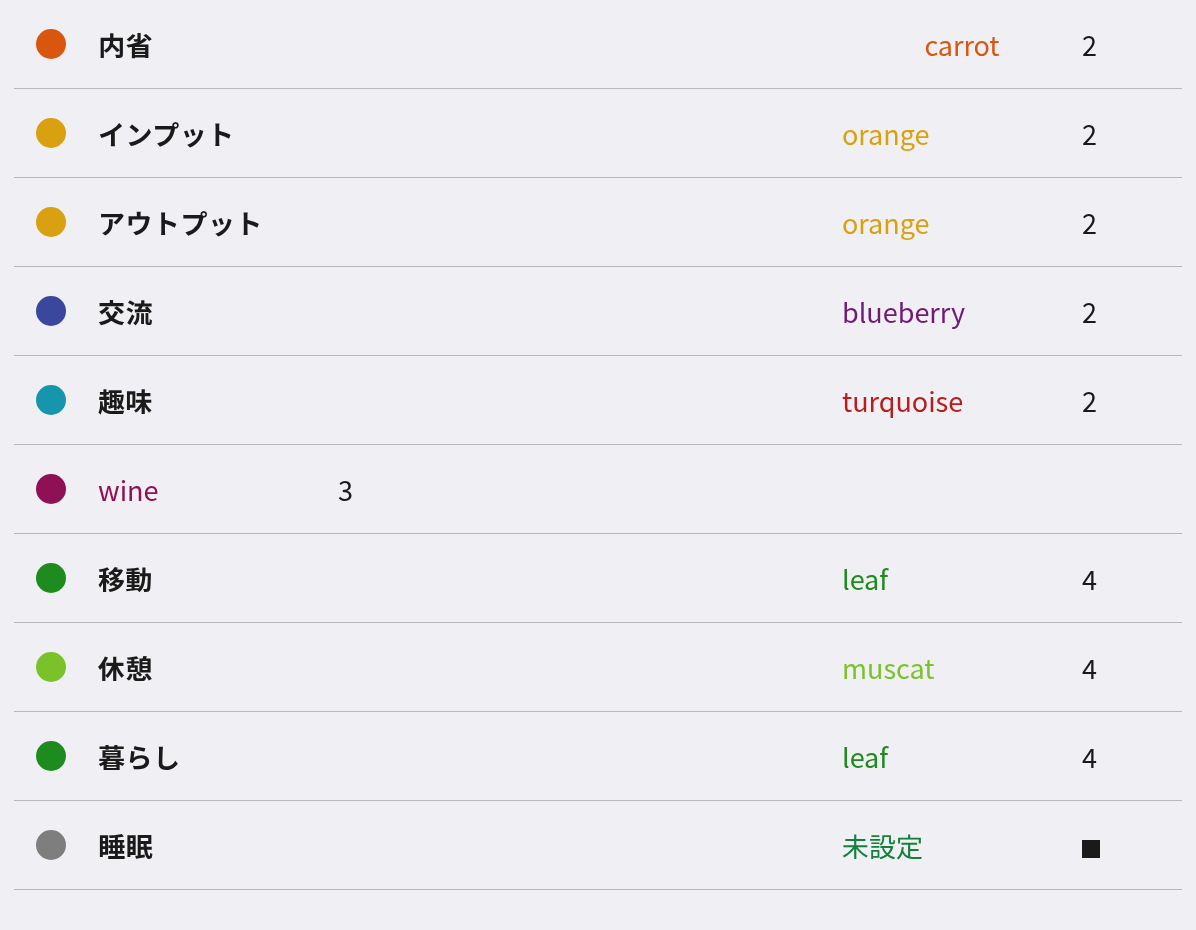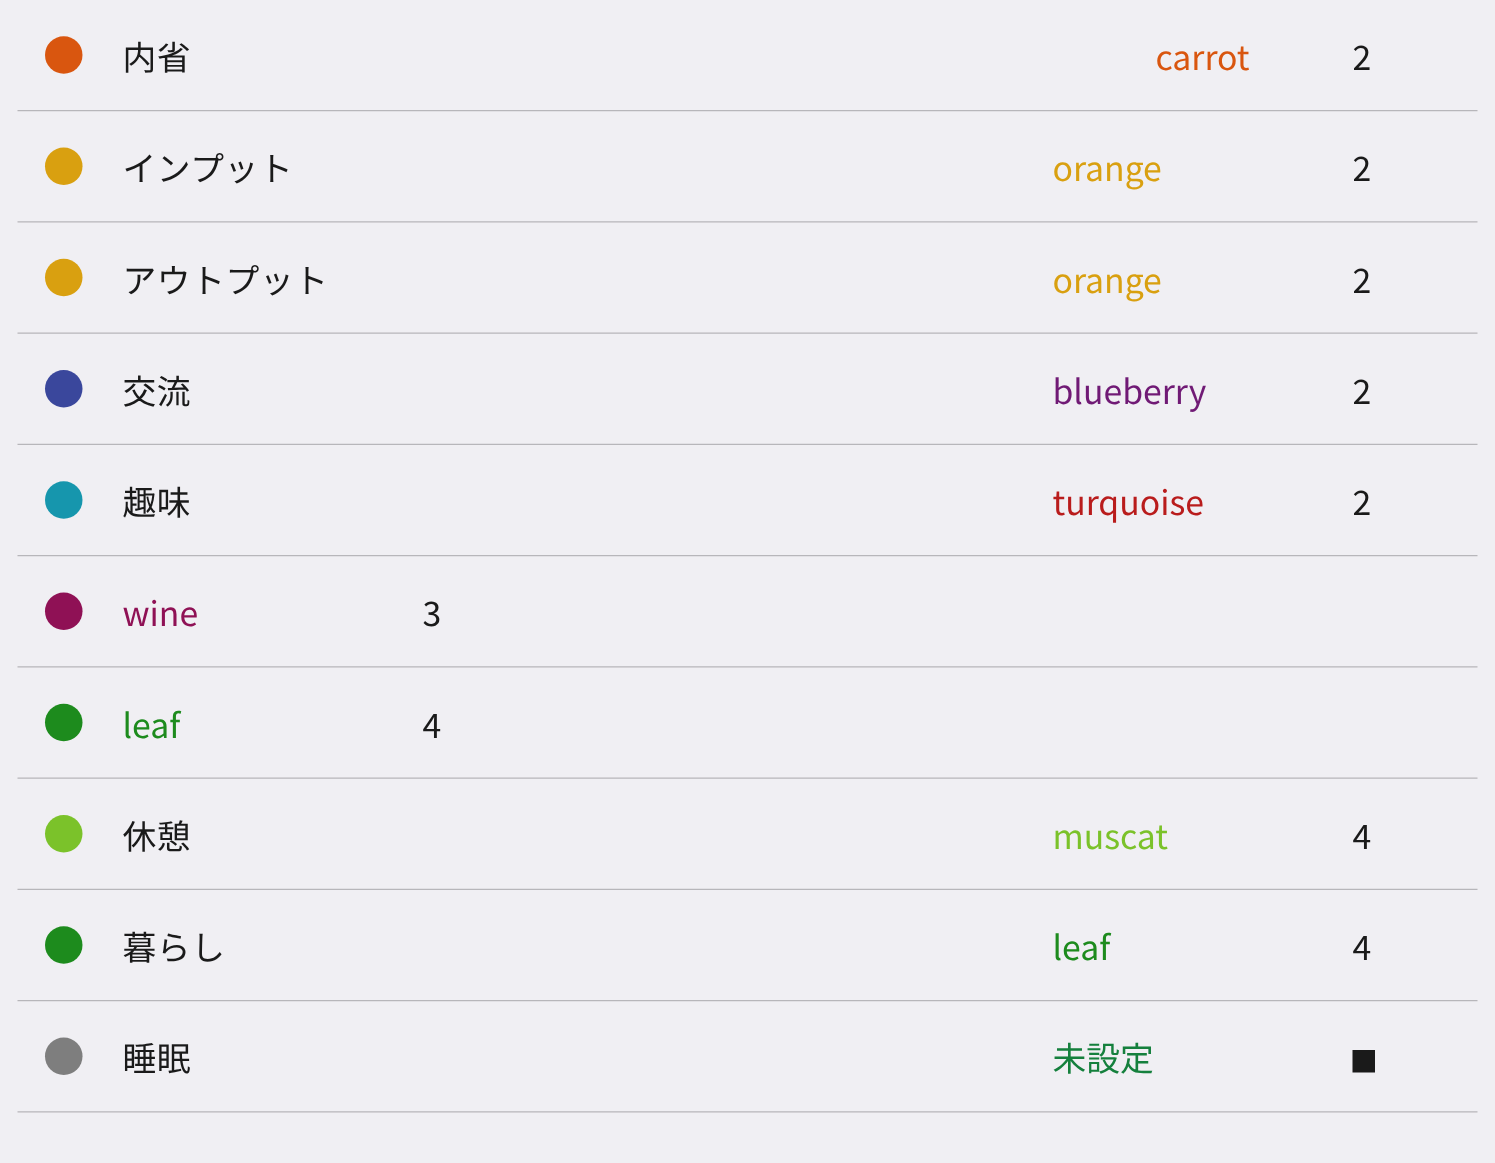--- a/index.html
+++ b/index.html
@@ -30,21 +30,21 @@
     width: 30px;
     height: 30px;
     border-radius: 50%;
     margin-left: 22px;
     margin-right: 32px;
     flex: 0 0 auto;
   }
   .name {
     flex: 1 1 auto;
     font-size: 27px;
-    font-weight: 400;
+    font-weight: 700;
     letter-spacing: 0.5px;
   }
   .color-label {
     width: 240px;
     font-size: 27px;
     font-weight: 400;
     text-align: left;
   }
   .value {
     width: 100px;
@@ -97,20 +97,21 @@
       <div class="color-label" style="color: #b91c1c;">turquoise</div>
       <div class="value">2</div>
     </div>
     <div class="row">
       <div class="swatch" style="background: rgb(143, 17, 85);"></div>
       <div class="color-label" style="color: rgb(143, 17, 85);">wine</div>
       <div class="value">3</div>
     </div>
     <div class="row">
       <div class="swatch" style="background: rgb(29, 139, 29);"></div>
+      <div class="name">移動</div>
       <div class="color-label" style="color: rgb(29, 139, 29);">leaf</div>
       <div class="value">4</div>
     </div>
     <div class="row">
       <div class="swatch" style="background: rgb(123, 194, 42);"></div>
       <div class="name">休憩</div>
       <div class="color-label" style="color: rgb(123, 194, 42);">muscat</div>
       <div class="value">4</div>
     </div>
     <div class="row">

